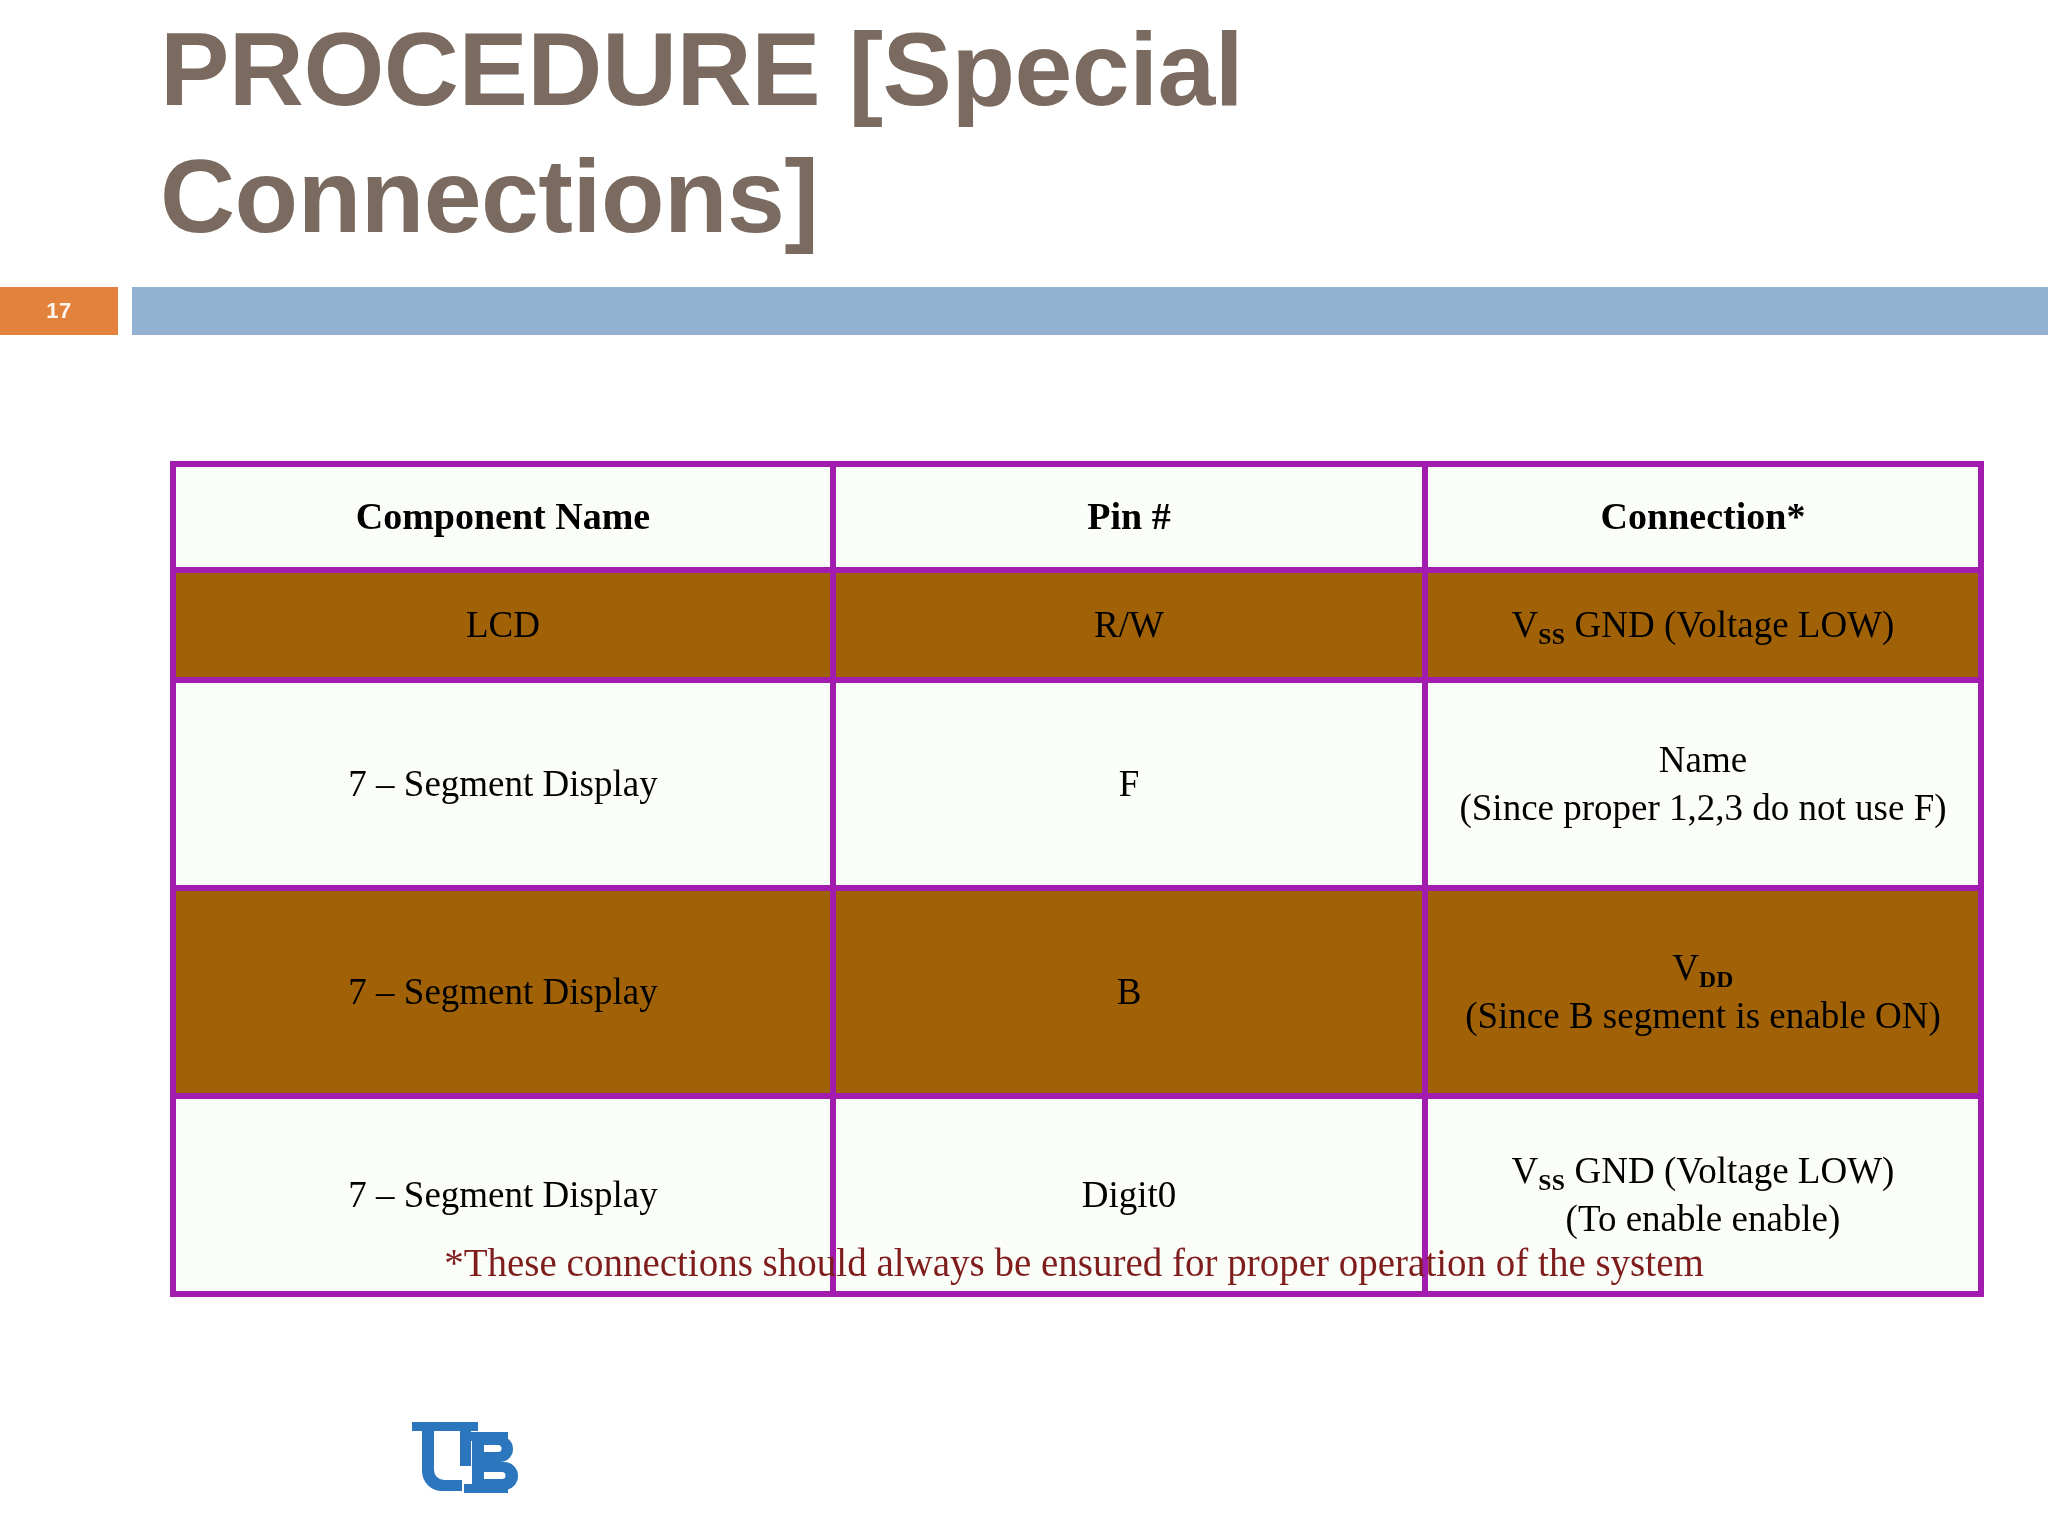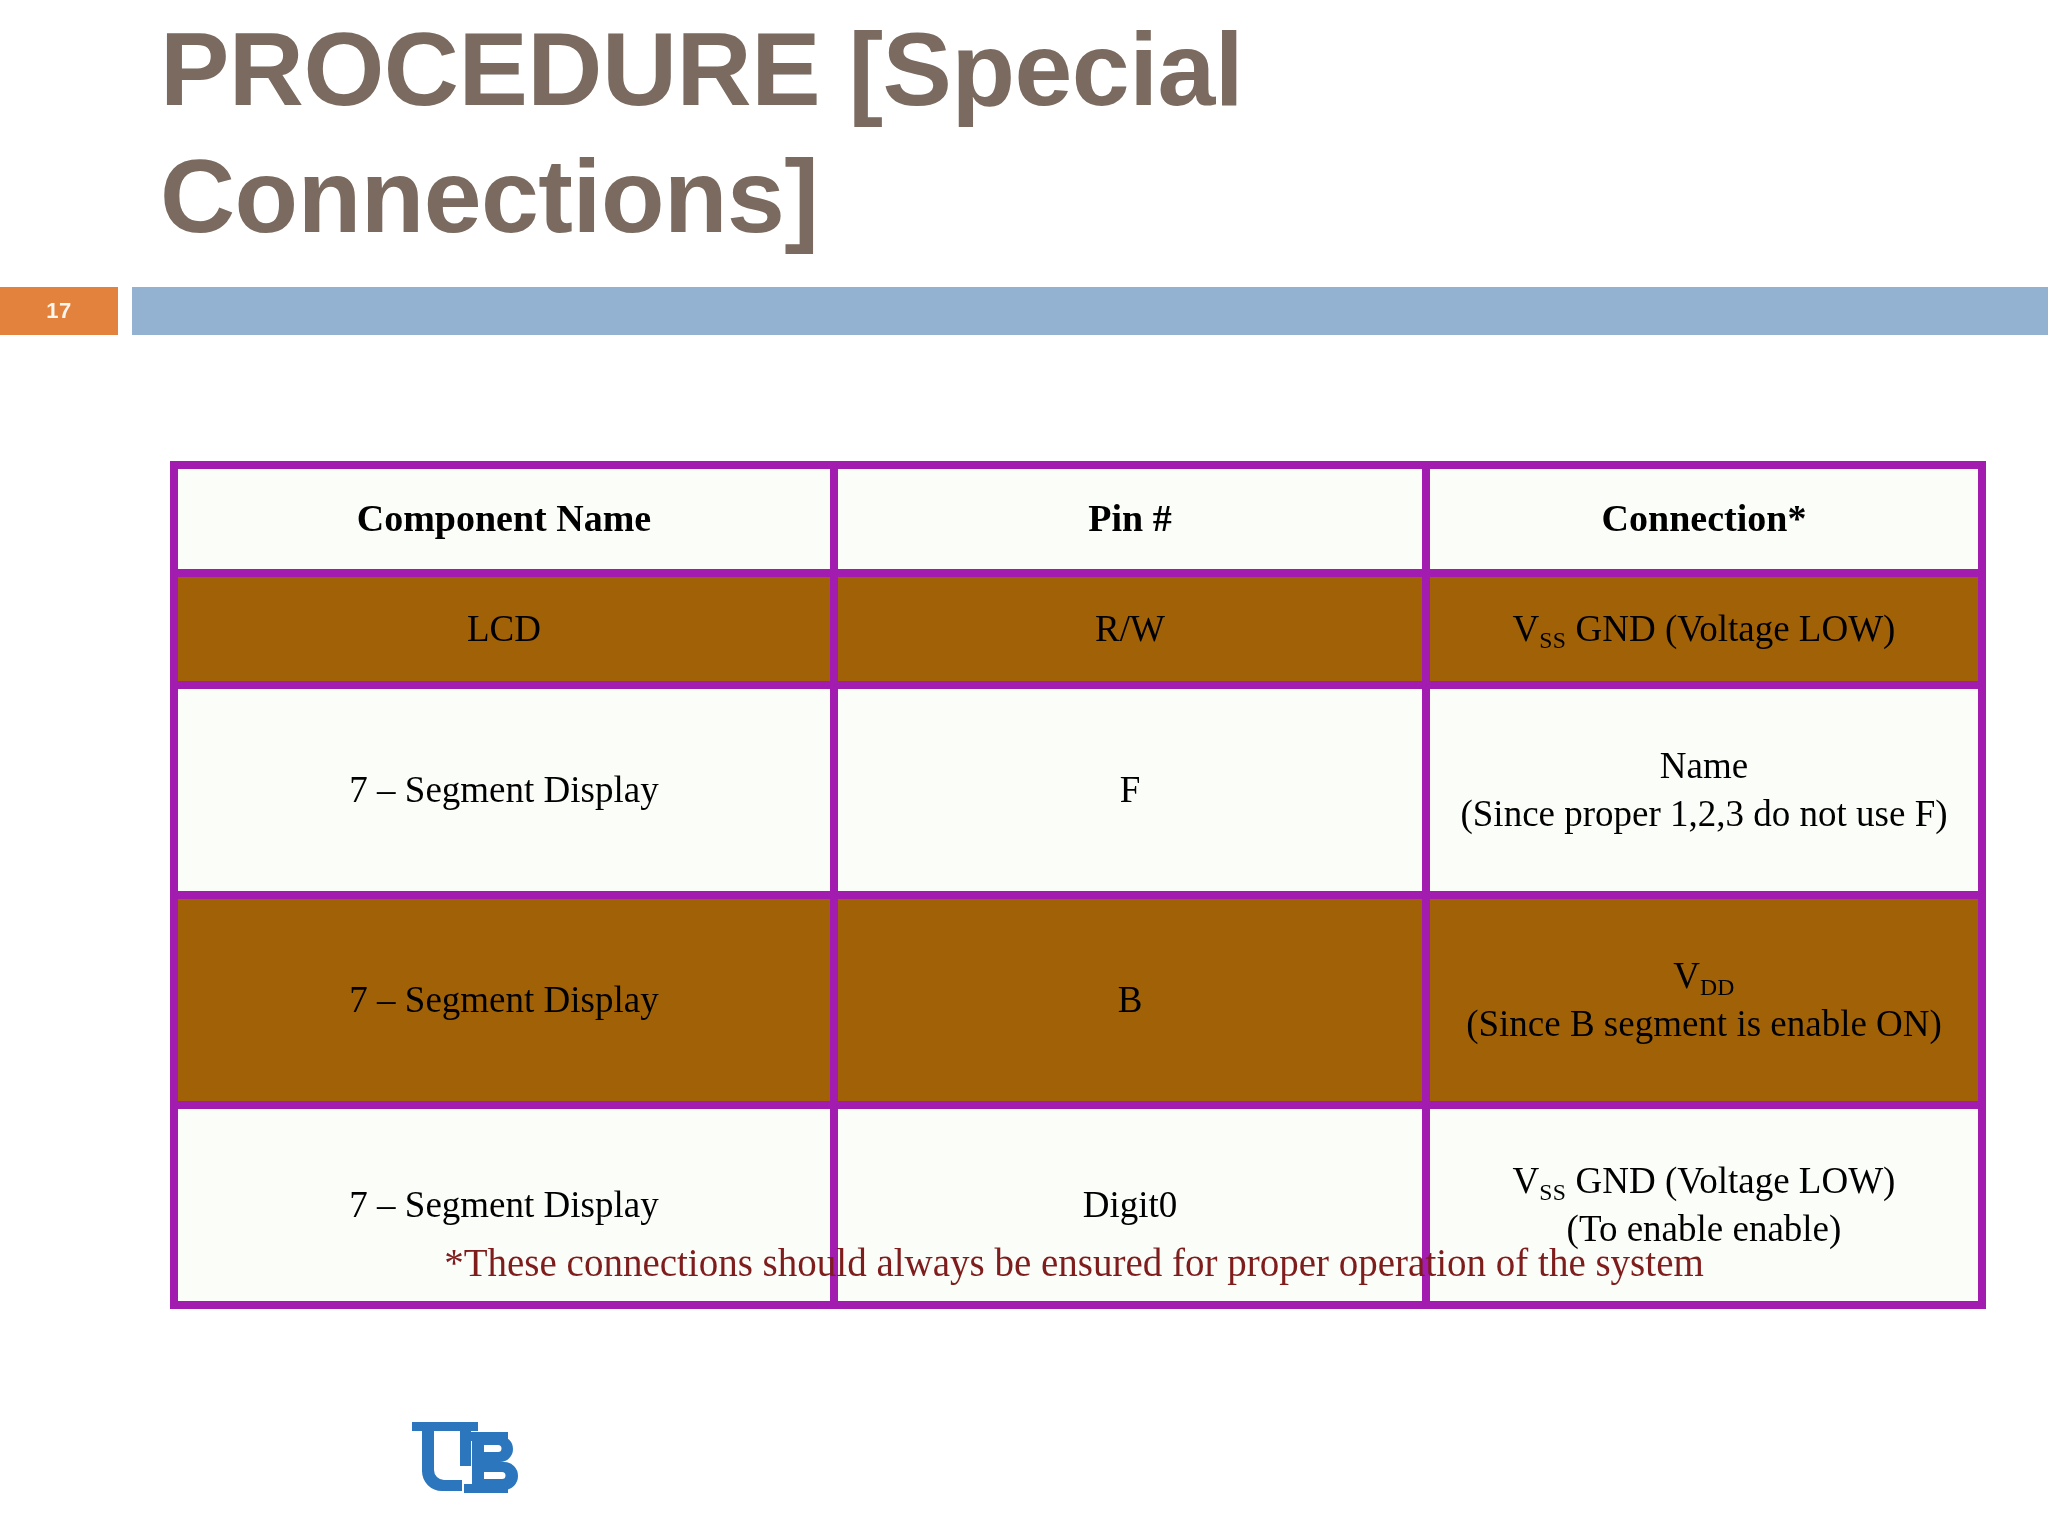--- a/index.html
+++ b/index.html
@@ -67,21 +67,21 @@
   .content-table {
     position: absolute;
     left: 170px;
     top: 461px;
     width: 1808px;
     border-collapse: collapse;
     table-layout: fixed;
     font-family: "Liberation Serif", serif;
   }
   .content-table td, .content-table th {
-    border: 8px solid #a21caf;
+    border: 6px solid #a21caf;
     text-align: center;
     vertical-align: middle;
     color: #000000;
     padding: 6px 20px;
     font-size: 37px;
     line-height: 1.30;
   }
   .content-table th {
     font-weight: bold;
     background: #fbfdf9;
@@ -101,20 +101,21 @@
   .h-short { height: 92px; }
   .h-tall  { height: 190px; }
   .h-mid   { height: 180px; }
 
   sub {
     font-size: 0.64em;
     vertical-align: baseline;
     position: relative;
     top: 0.30em;
     letter-spacing: 0.3px;
+    font-weight: bold;
   }
 
   
   .footnote {
     position: absolute;
     left: 170px;
     top: 1240px;
     width: 1808px;
     text-align: center;
     font-family: "Liberation Serif", serif;

